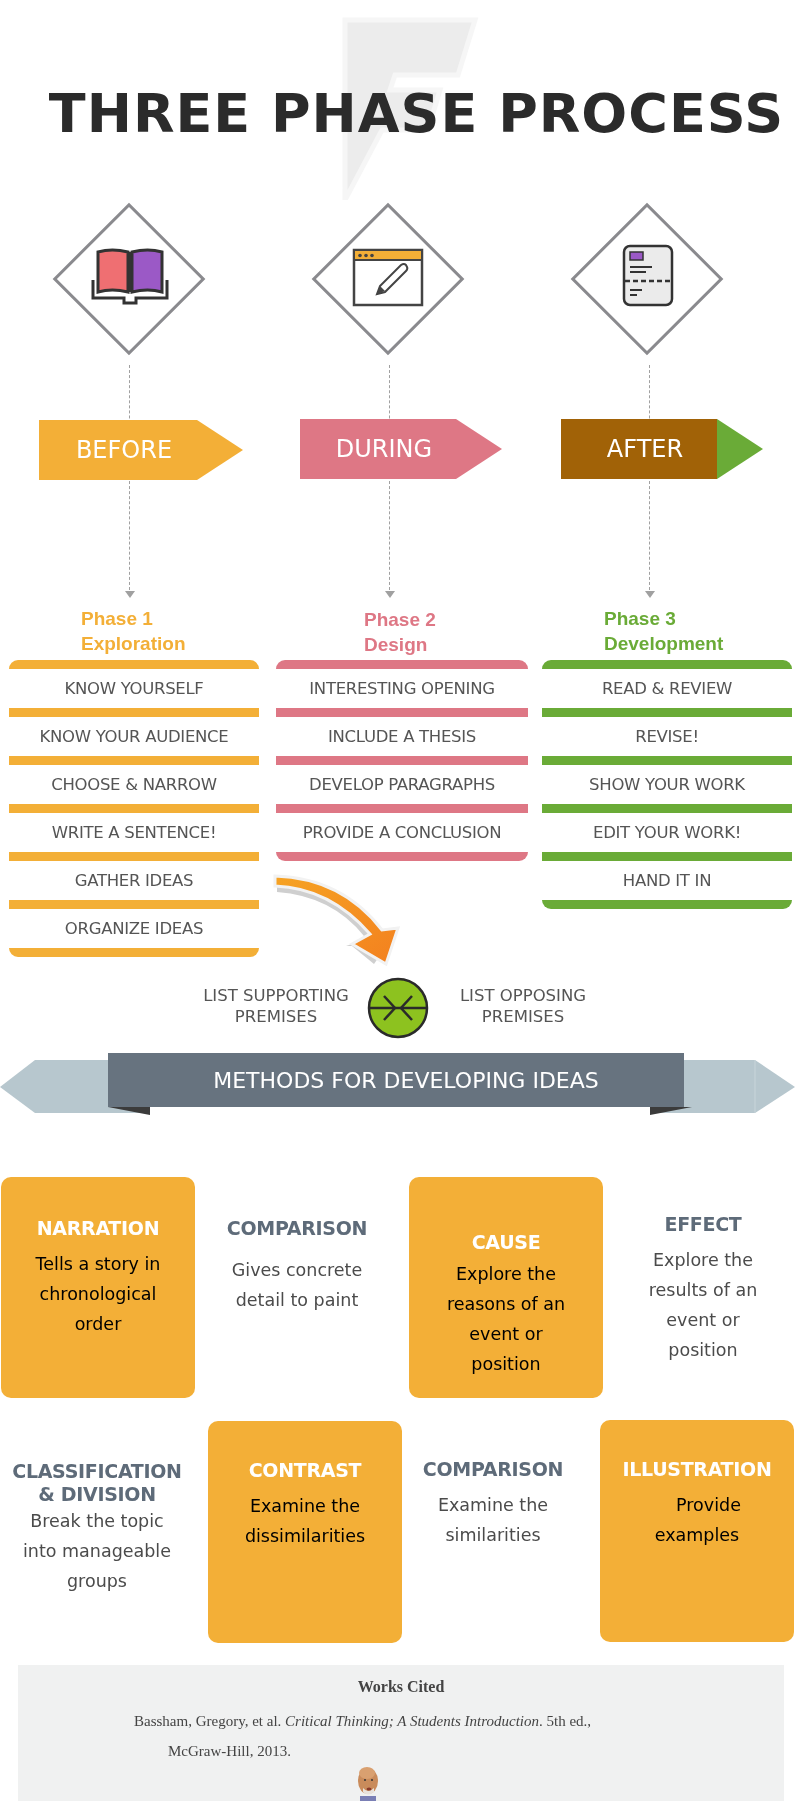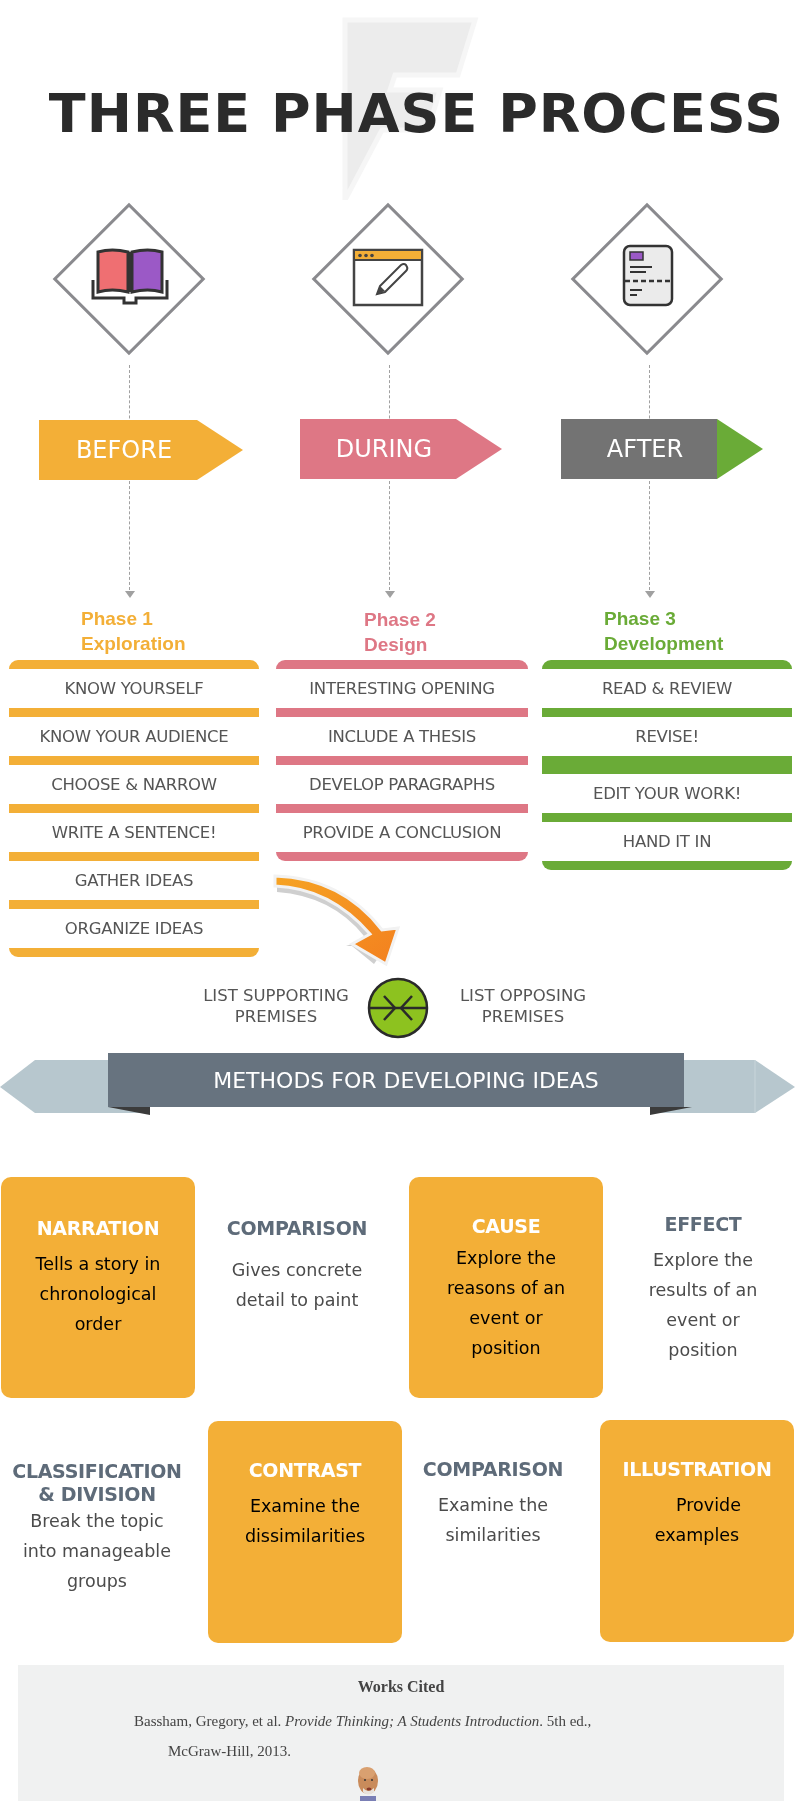--- a/index.html
+++ b/index.html
@@ -114,21 +114,21 @@
 
 <div class="abs phase-arrow" style="left:39px; top:420px;">
   <div class="body" style="width:158px; background:#f3af37;">BEFORE</div>
   <div class="tip" style="border-left:46px solid #f3af37;"></div>
 </div>
 <div class="abs phase-arrow" style="left:300px; top:419px;">
   <div class="body" style="width:156px; background:#de7785;">DURING</div>
   <div class="tip" style="border-left:46px solid #de7785;"></div>
 </div>
 <div class="abs phase-arrow" style="left:561px; top:419px;">
-  <div class="body" style="width:156px; background:#737373;">AFTER</div>
+  <div class="body" style="width:156px; background:#a16207;">AFTER</div>
   <div class="tip" style="border-left:46px solid #6aab37;"></div>
 </div>
 
 <div class="abs phase-head" style="left:81px; top:606px; color:#f3af37;">
   <div>Phase 1</div>
   <div>Exploration</div>
 </div>
 <div class="abs phase-head" style="left:364px; top:607px; color:#de7785;">
   <div>Phase 2</div>
   <div>Design</div>
@@ -165,20 +165,21 @@
   <div class="item">PROVIDE A CONCLUSION</div>
   <div class="bar bottom" style="background:#de7785;"></div>
 </div>
 
 <div class="abs list" style="left:542px; top:660px; width:250px;">
   <div class="bar top" style="background:#6aab37;"></div>
   <div class="item">READ &amp; REVIEW</div>
   <div class="bar" style="background:#6aab37;"></div>
   <div class="item">REVISE!</div>
   <div class="bar" style="background:#6aab37;"></div>
+  <div class="item">SHOW YOUR WORK</div>
   <div class="bar" style="background:#6aab37;"></div>
   <div class="item">EDIT YOUR WORK!</div>
   <div class="bar" style="background:#6aab37;"></div>
   <div class="item">HAND IT IN</div>
   <div class="bar bottom" style="background:#6aab37;"></div>
 </div>
 
 <svg class="abs" style="left:270px; top:868px; width:140px; height:100px;" viewBox="0 0 140 100">
   <defs>
     <linearGradient id="og" x1="0" y1="0" x2="1" y2="1">
@@ -222,21 +223,21 @@
   <p>chronological</p>
   <p>order</p>
 </div>
 
 <div class="abs card plain" style="left:200px; top:1177px; height:221px; padding-top:40px;">
   <h3>COMPARISON</h3>
   <p style="margin-top:16px;">Gives concrete</p>
   <p>detail to paint</p>
 </div>
 
-<div class="abs card filled" style="left:409px; top:1177px; height:221px; padding-top:38px;">
+<div class="abs card filled" style="left:409px; top:1177px; height:221px; padding-top:54px;">
   <h3>CAUSE</h3>
   <p style="margin-top:6px;">Explore the</p>
   <p>reasons of an</p>
   <p>event or</p>
   <p>position</p>
 </div>
 
 <div class="abs card plain" style="left:606px; top:1177px; height:221px; padding-top:36px;">
   <h3>EFFECT</h3>
   <p style="margin-top:10px;">Explore the</p>
@@ -267,21 +268,21 @@
 
 <div class="abs card filled" style="left:600px; top:1420px; height:222px; padding-top:38px;">
   <h3>ILLUSTRATION</h3>
   <p style="margin-top:10px;padding-left:23px;">Provide</p>
   <p>examples</p>
 </div>
 
 <div class="abs cited">
   <div class="abs cited-title">Works Cited</div>
   <div class="abs cited-line1">
-    <span>Bassham, Gregory, et al. </span><i>Provide Thinking; A Students Introduction</i><span>. 5th ed.,</span>
+    <span>Bassham, Gregory, et al. </span><i>Critical Thinking; A Students Introduction</i><span>. 5th ed.,</span>
   </div>
   <div class="abs cited-line2">McGraw-Hill, 2013.</div>
   <svg class="abs avatar" viewBox="0 0 40 37">
     <ellipse cx="20" cy="17" rx="10" ry="13" fill="#c98b5b"></ellipse>
     <ellipse cx="19" cy="9" rx="8" ry="6" fill="#d9a070"></ellipse>
     <circle cx="17" cy="16" r="1" fill="#333"></circle>
       <circle cx="24" cy="16" r="1" fill="#333"></circle>
     <path d="M15 24 Q20 30 26 24 L26 28 Q20 33 15 28 Z" fill="#e8e2dc"></path>
     <ellipse cx="21" cy="25" rx="2.5" ry="1.5" fill="#8a3a2a"></ellipse>
     <rect x="12" y="32" width="16" height="5" fill="#7a7fb5"></rect>

